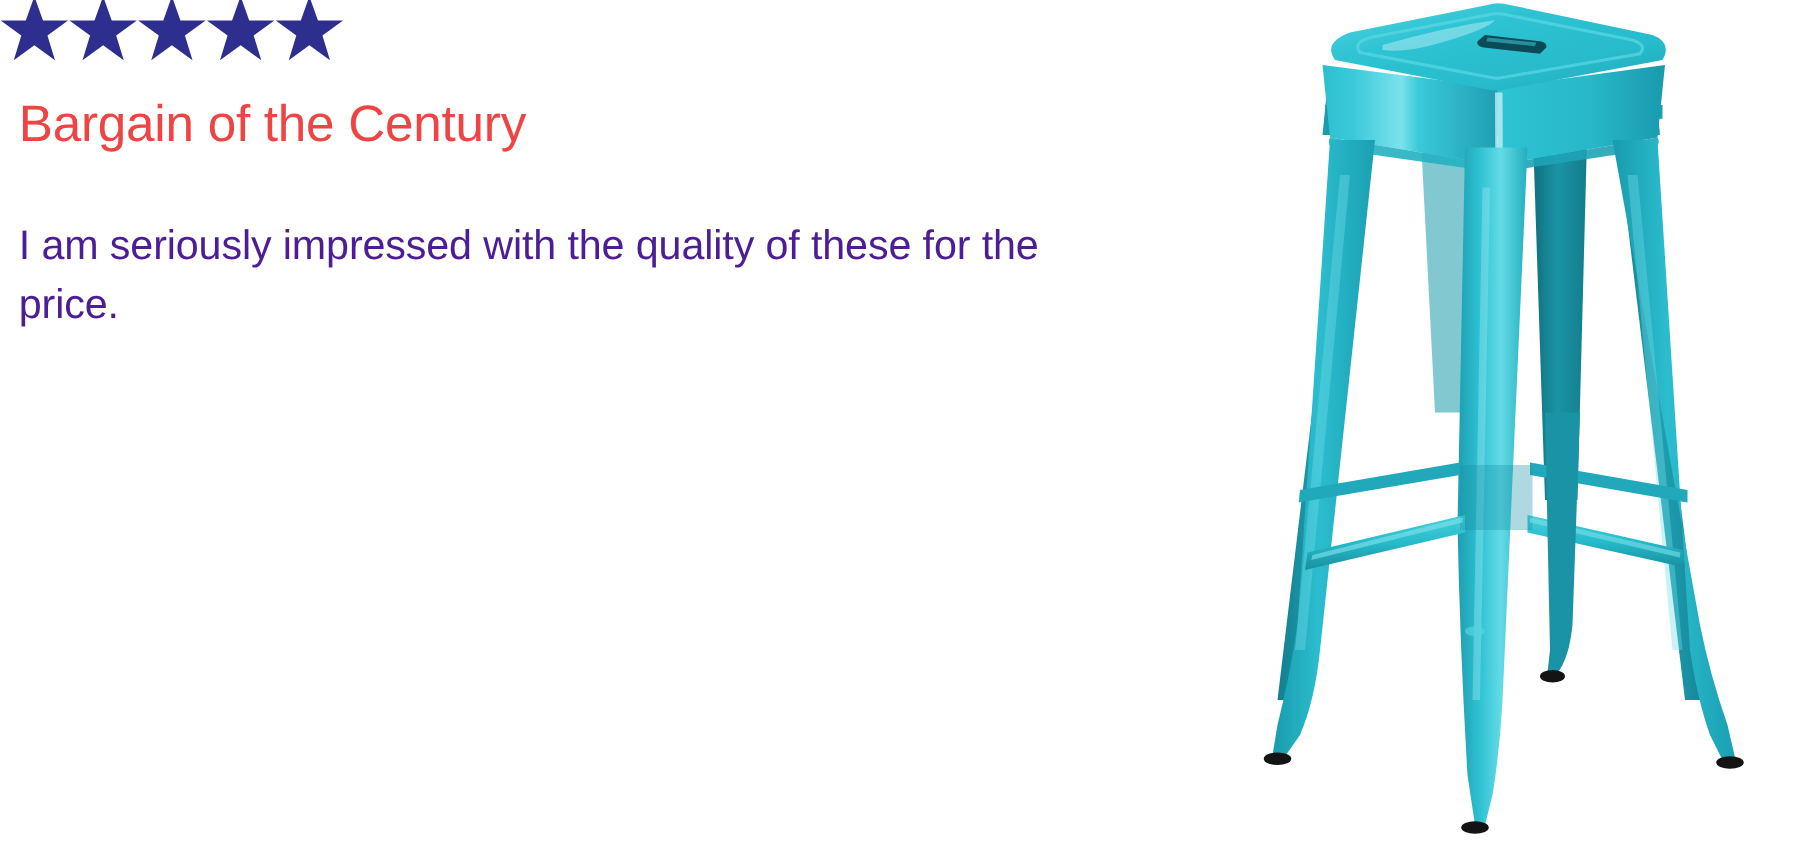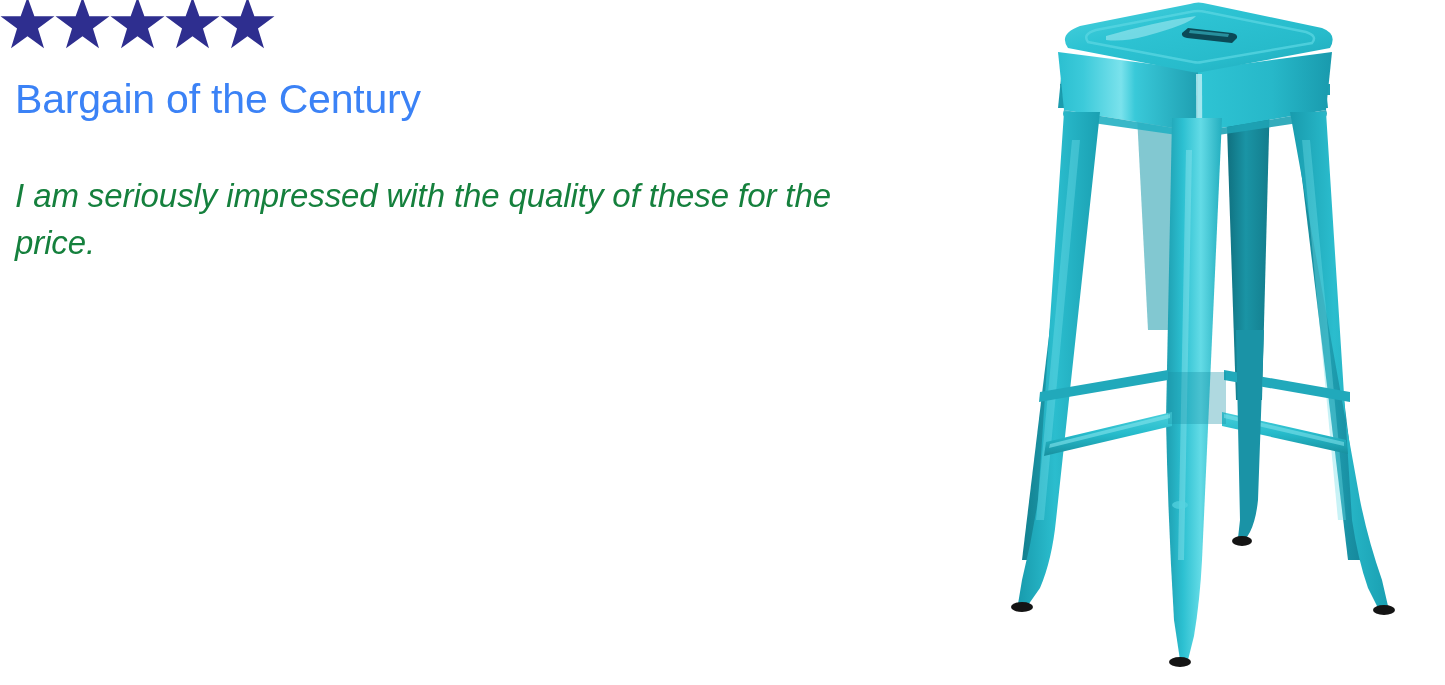--- a/index.html
+++ b/index.html
@@ -114,23 +114,23 @@
           <polygon points="50,2 62.5,37 99,37 69,59 80,95 50,73 20,95 31,59 1,37 37.5,37" fill="#2e2e8f"></polygon>
         </svg>
       </span>
       <span class="star">
         <svg viewBox="0 0 100 100" width="55" height="55" aria-hidden="true">
           <polygon points="50,2 62.5,37 99,37 69,59 80,95 50,73 20,95 31,59 1,37 37.5,37" fill="#2e2e8f"></polygon>
         </svg>
       </span>
     </div>
 
-    <h1 class="review-title" style="color: #3b82f6;">Bargain of the Century</h1>
-
-    <p class="review-body" style="color: #15803d; font-style: italic;">I am seriously impressed with the quality of these for the price.</p>
+    <h1 class="review-title" style="color: #ef4444;">Bargain of the Century</h1>
+
+    <p class="review-body" style="color: #4c1d95;">I am seriously impressed with the quality of these for the price.</p>
   </div>
 
   <div class="product-panel">
     <svg viewBox="0 0 505 685" xmlns="http://www.w3.org/2000/svg" aria-hidden="true">
       <defs>
         <linearGradient id="gSeatTop" x1="0" y1="0" x2="1" y2="1">
           <stop offset="0%" stop-color="#4fd2de"></stop>
           <stop offset="35%" stop-color="#2dc3d3"></stop>
           <stop offset="70%" stop-color="#27bbcb"></stop>
           <stop offset="100%" stop-color="#1fa7b9"></stop>

